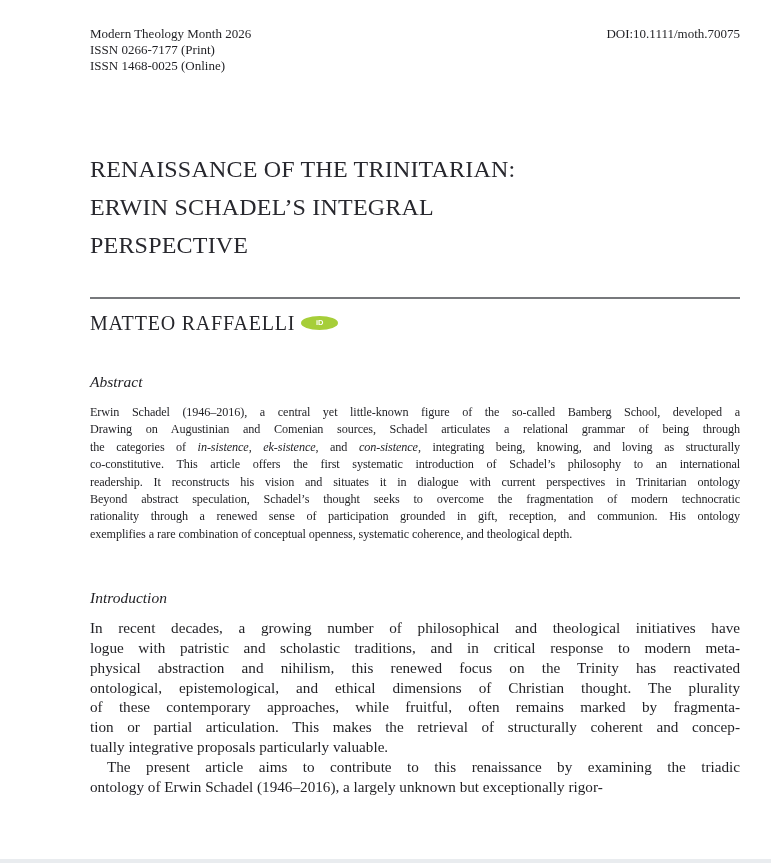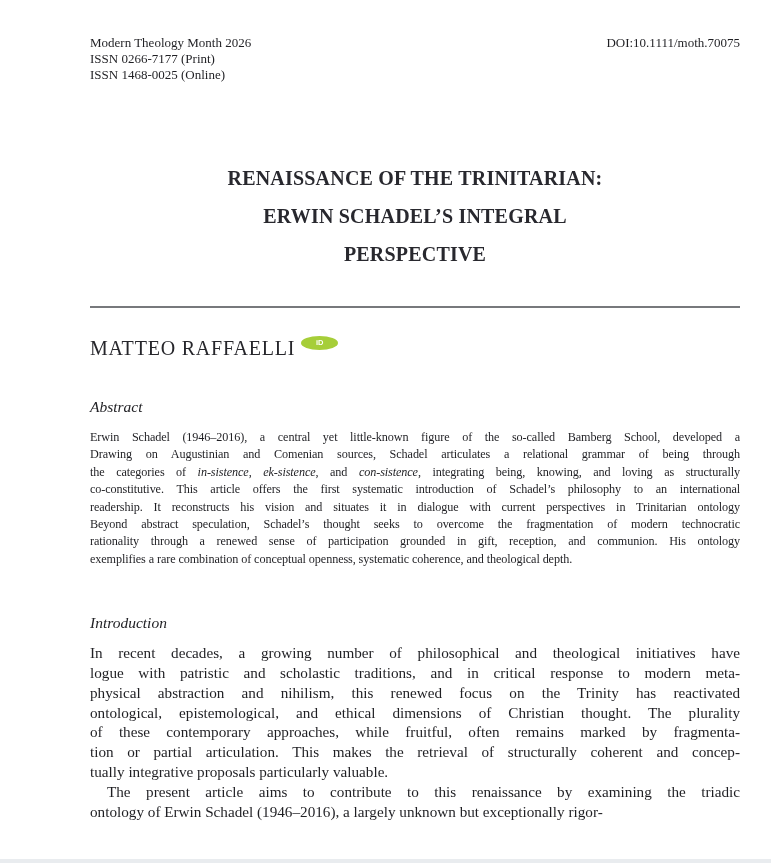--- a/index.html
+++ b/index.html
@@ -4,36 +4,36 @@
 <style>
   html, body { margin: 0; padding: 0; }
   body {
     width: 771px; height: 863px;
     background: #ffffff;
     overflow: hidden;
     position: relative;
     font-family: "Liberation Serif", serif;
     color: #1f1f23;
   }
-  .page { padding: 35px 31px 0 90px; }
+  .page { padding: 26px 31px 0 90px; }
 
   
   .jheader { display: flex; justify-content: space-between; align-items: flex-start; }
   .jheader .left div { font-size: 13px; line-height: 16px; }
   .jheader .doi { font-size: 13px; line-height: 16px; }
 
   
-  .title { margin-top: 76px; font-size: 20px; line-height: 38px; font-weight: 700; color: #28282e; letter-spacing: 0.2px; text-align: center; }
+  .title { margin-top: 76px; font-size: 24px; line-height: 38px; font-weight: 400; color: #28282e; letter-spacing: 0.2px; }
   .title .title-line { white-space: nowrap; }
 
   
   .rule { margin-top: 33px; height: 2px; background: #77797c; border: none; }
 
   
-  .author-row { margin-top: 28px; display: flex; align-items: flex-start; }
+  .author-row { margin-top: 12px; display: flex; align-items: center; }
   .author-name { font-size: 20px; line-height: 24px; letter-spacing: 0.8px; color: #26262b; }
   .orcid { width: 37px; height: 14px; border-radius: 50%; margin-left: 6px; display: inline-flex; align-items: center; justify-content: center; }
   .orcid span { color: #ffffff; font-family: "Liberation Sans", sans-serif; font-weight: 700; font-size: 7.5px; line-height: 1; }
 
   
   .sec-heading { font-style: italic; font-size: 15.5px; line-height: 20px; color: #232327; }
   .abstract-heading { margin-top: 37px; }
   .intro-heading { margin-top: 45px; }
 
   

